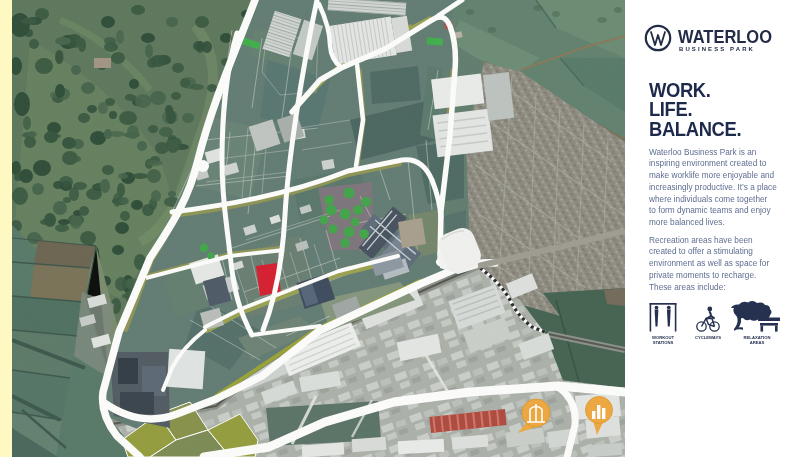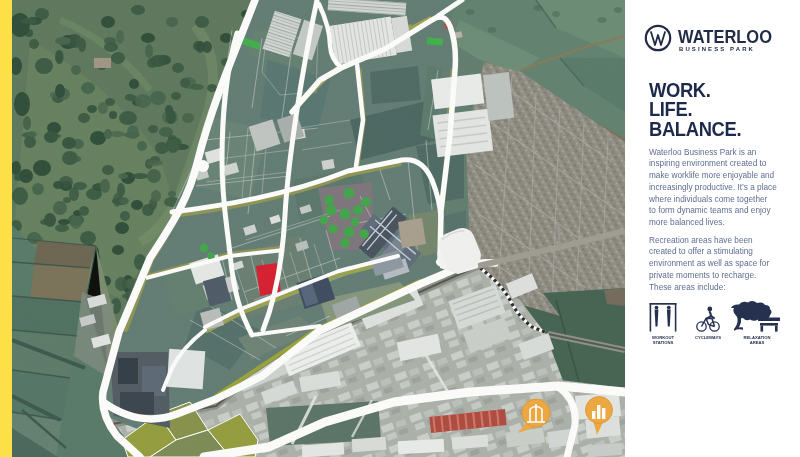--- a/index.html
+++ b/index.html
@@ -1,17 +1,17 @@
 <!DOCTYPE html>
 <html><head>
 <meta charset="utf-8">
 <style>
   html,body{margin:0;padding:0;background:#ffffff;overflow:hidden;}
   svg{display:block;}
-  #page{position:relative;width:800px;height:457px;overflow:hidden;background:#fde047;font-family:"Liberation Sans",sans-serif;}
+  #page{position:relative;width:800px;height:457px;overflow:hidden;background:#fef9c3;font-family:"Liberation Sans",sans-serif;}
   .abs{position:absolute;}
 </style>
 </head>
 <body>
 <div id="page">
 
 <svg class="abs" style="left:0;top:0" width="800" height="457" viewBox="0 0 800 457">
 <defs>
   <clipPath id="mapclip">
           <rect x="12" y="0" width="613" height="457"></rect>

